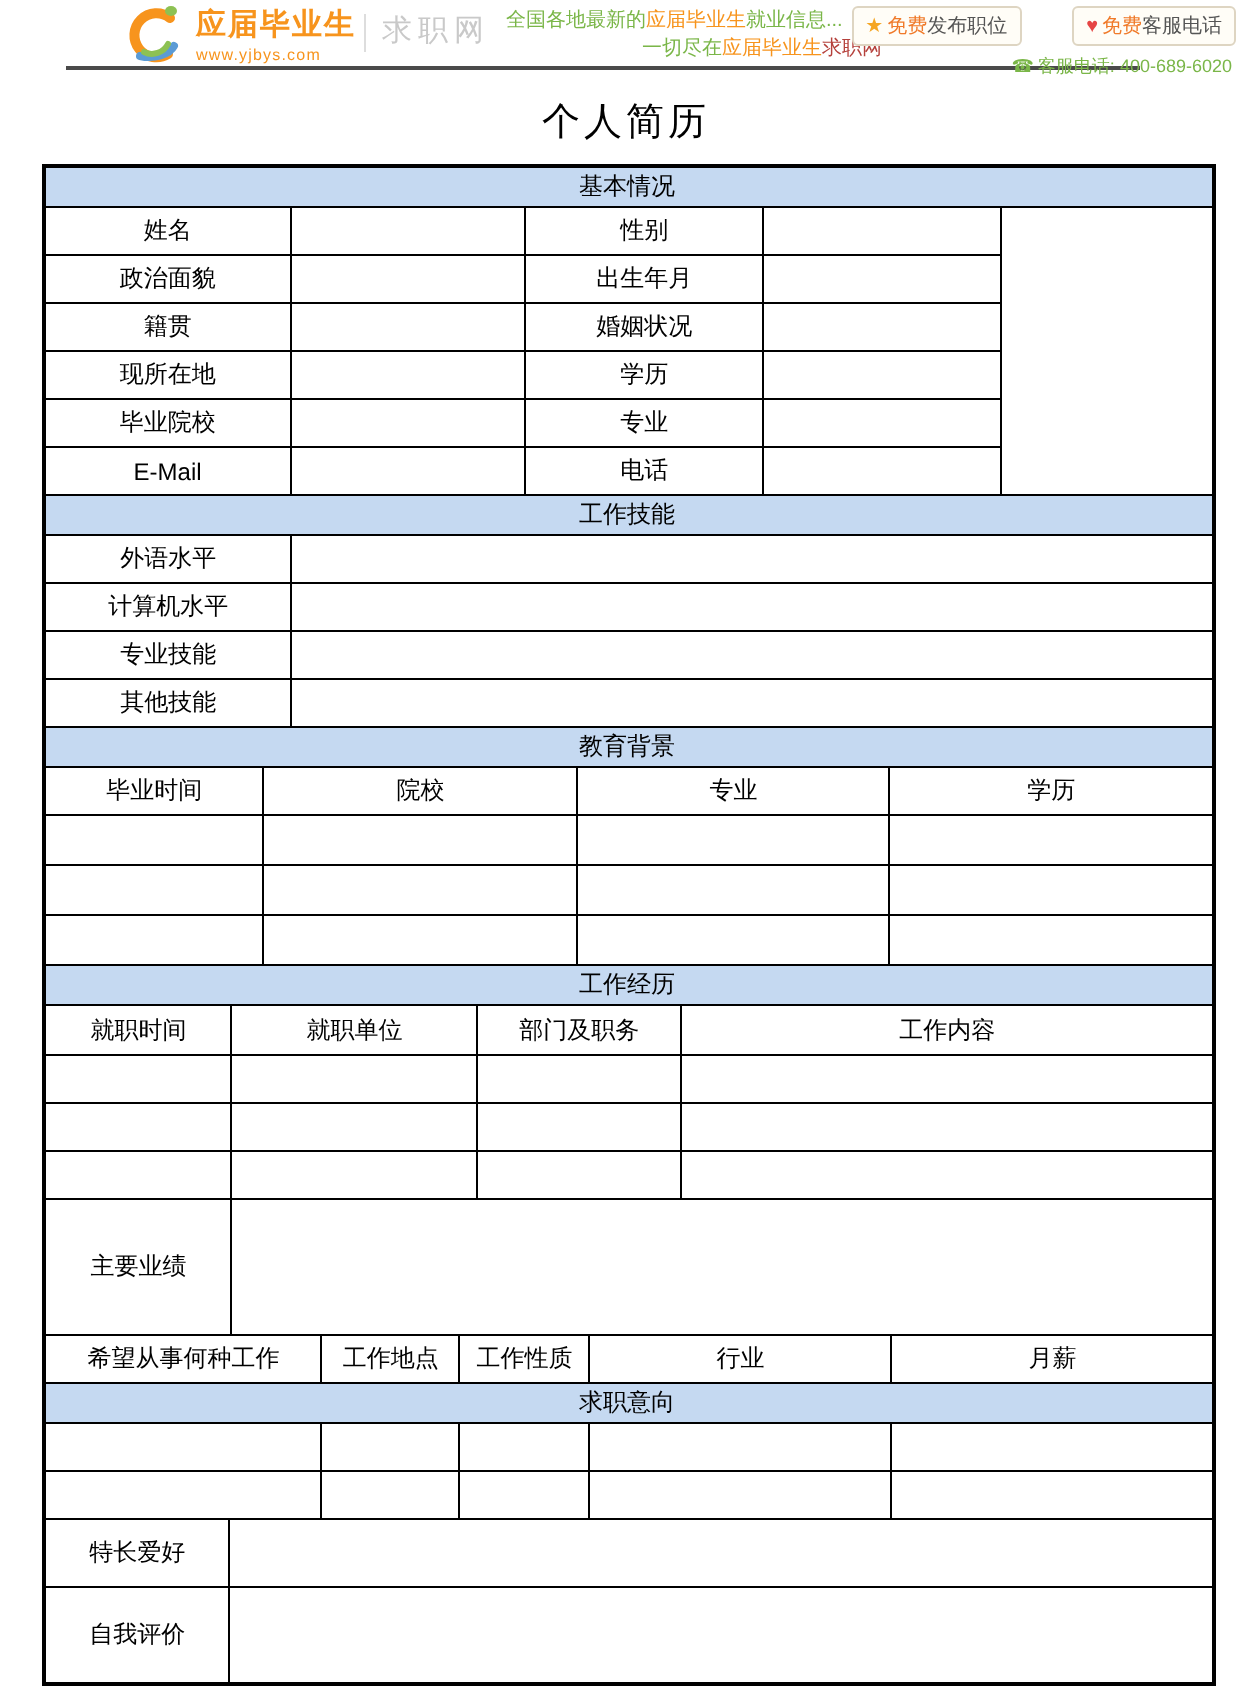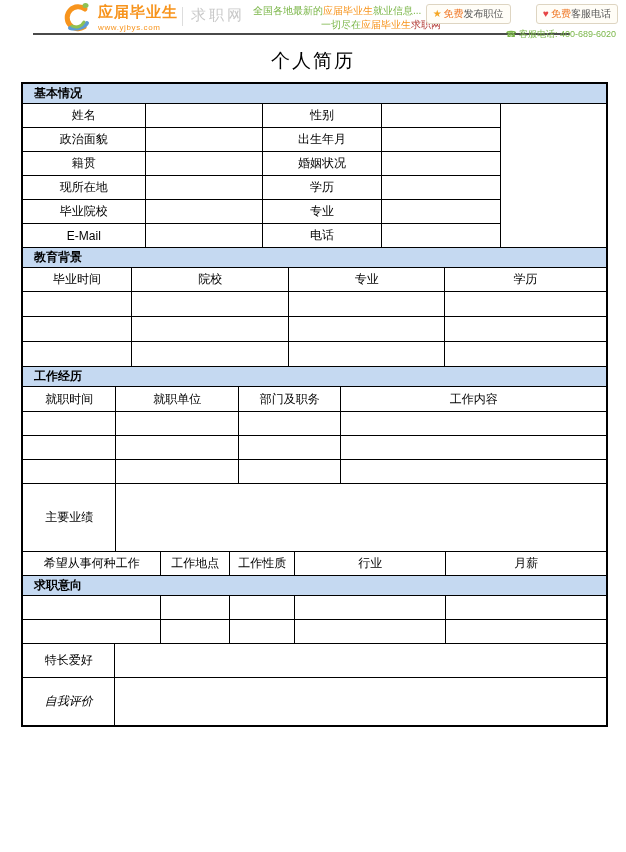--- a/index.html
+++ b/index.html
@@ -38,25 +38,25 @@
   .banner-divider { margin-left:33px; width:537px; height:2px; background:#4a4a4a; }
 
   
   .doc-title { text-align:center; font-size:19px; font-weight:400; letter-spacing:2px; margin:13px 0 9px 0; color:#000; }
 
   
   .resume { margin-left:22px; width:585px; outline:1px solid #000; background:#fff; }
   table.sec { border-collapse:collapse; width:100%; table-layout:fixed; }
   table.sec + table.sec { margin-top:-1px; }
   td { border:1px solid #000; height:24px; font-size:12px; text-align:center; vertical-align:middle; padding:0 3px; overflow:hidden; }
-  td.sec-h { background:#c5d9f1; font-weight:bold; text-align:left; padding-left:11px; height:20px; }
+  td.sec-h { background:#c5d9f1; font-weight:normal; text-align:center; padding-left:1px; height:20px; }
   td.h25 { height:25px; }
   td.tall68 { height:68px; }
   td.h34 { height:34px; }
-  td.h48 { height:48px;font-style:italic; }
+  td.h48 { height:48px; }
 </style>
 </head>
 <body>
 
 <header class="banner">
   <div class="logo">
     <svg class="logo-swirl" width="34" height="31" viewBox="0 0 34 31">
       <path d="M25 7 A11 11 0 1 0 24 25" stroke="#f7941d" stroke-width="5" fill="none" stroke-linecap="round"></path>
       <path d="M10 26 A13 8 0 0 0 27 21" stroke="#5b9bd5" stroke-width="4" fill="none" stroke-linecap="round"></path>
       <path d="M12 24 A9 9 0 0 0 24 20" stroke="#8dc153" stroke-width="3" fill="none" stroke-linecap="round"></path>
@@ -134,20 +134,47 @@
     </tr>
     <tr>
       <td>E-Mail</td>
       <td></td>
       <td>电话</td>
       <td></td>
     </tr>
   </tbody>
     </table>
 
+  <table class="sec">
+    <colgroup>
+        <col style="width:21.1%">
+        <col style="width:78.9%">
+      </colgroup>
+    <tbody>
+        <tr>
+          <td class="sec-h" colspan="2">工作技能</td>
+        </tr>
+    <tr>
+      <td>外语水平</td>
+      <td></td>
+    </tr>
+    <tr>
+      <td>计算机水平</td>
+      <td></td>
+    </tr>
+    <tr>
+      <td>专业技能</td>
+      <td></td>
+    </tr>
+    <tr>
+      <td>其他技能</td>
+      <td></td>
+    </tr>
+  </tbody>
+    </table>
 
   <table class="sec">
     <colgroup>
         <col style="width:18.7%">
         <col style="width:26.9%">
         <col style="width:26.7%">
         <col style="width:27.7%">
       </colgroup>
     <tbody>
         <tr>

